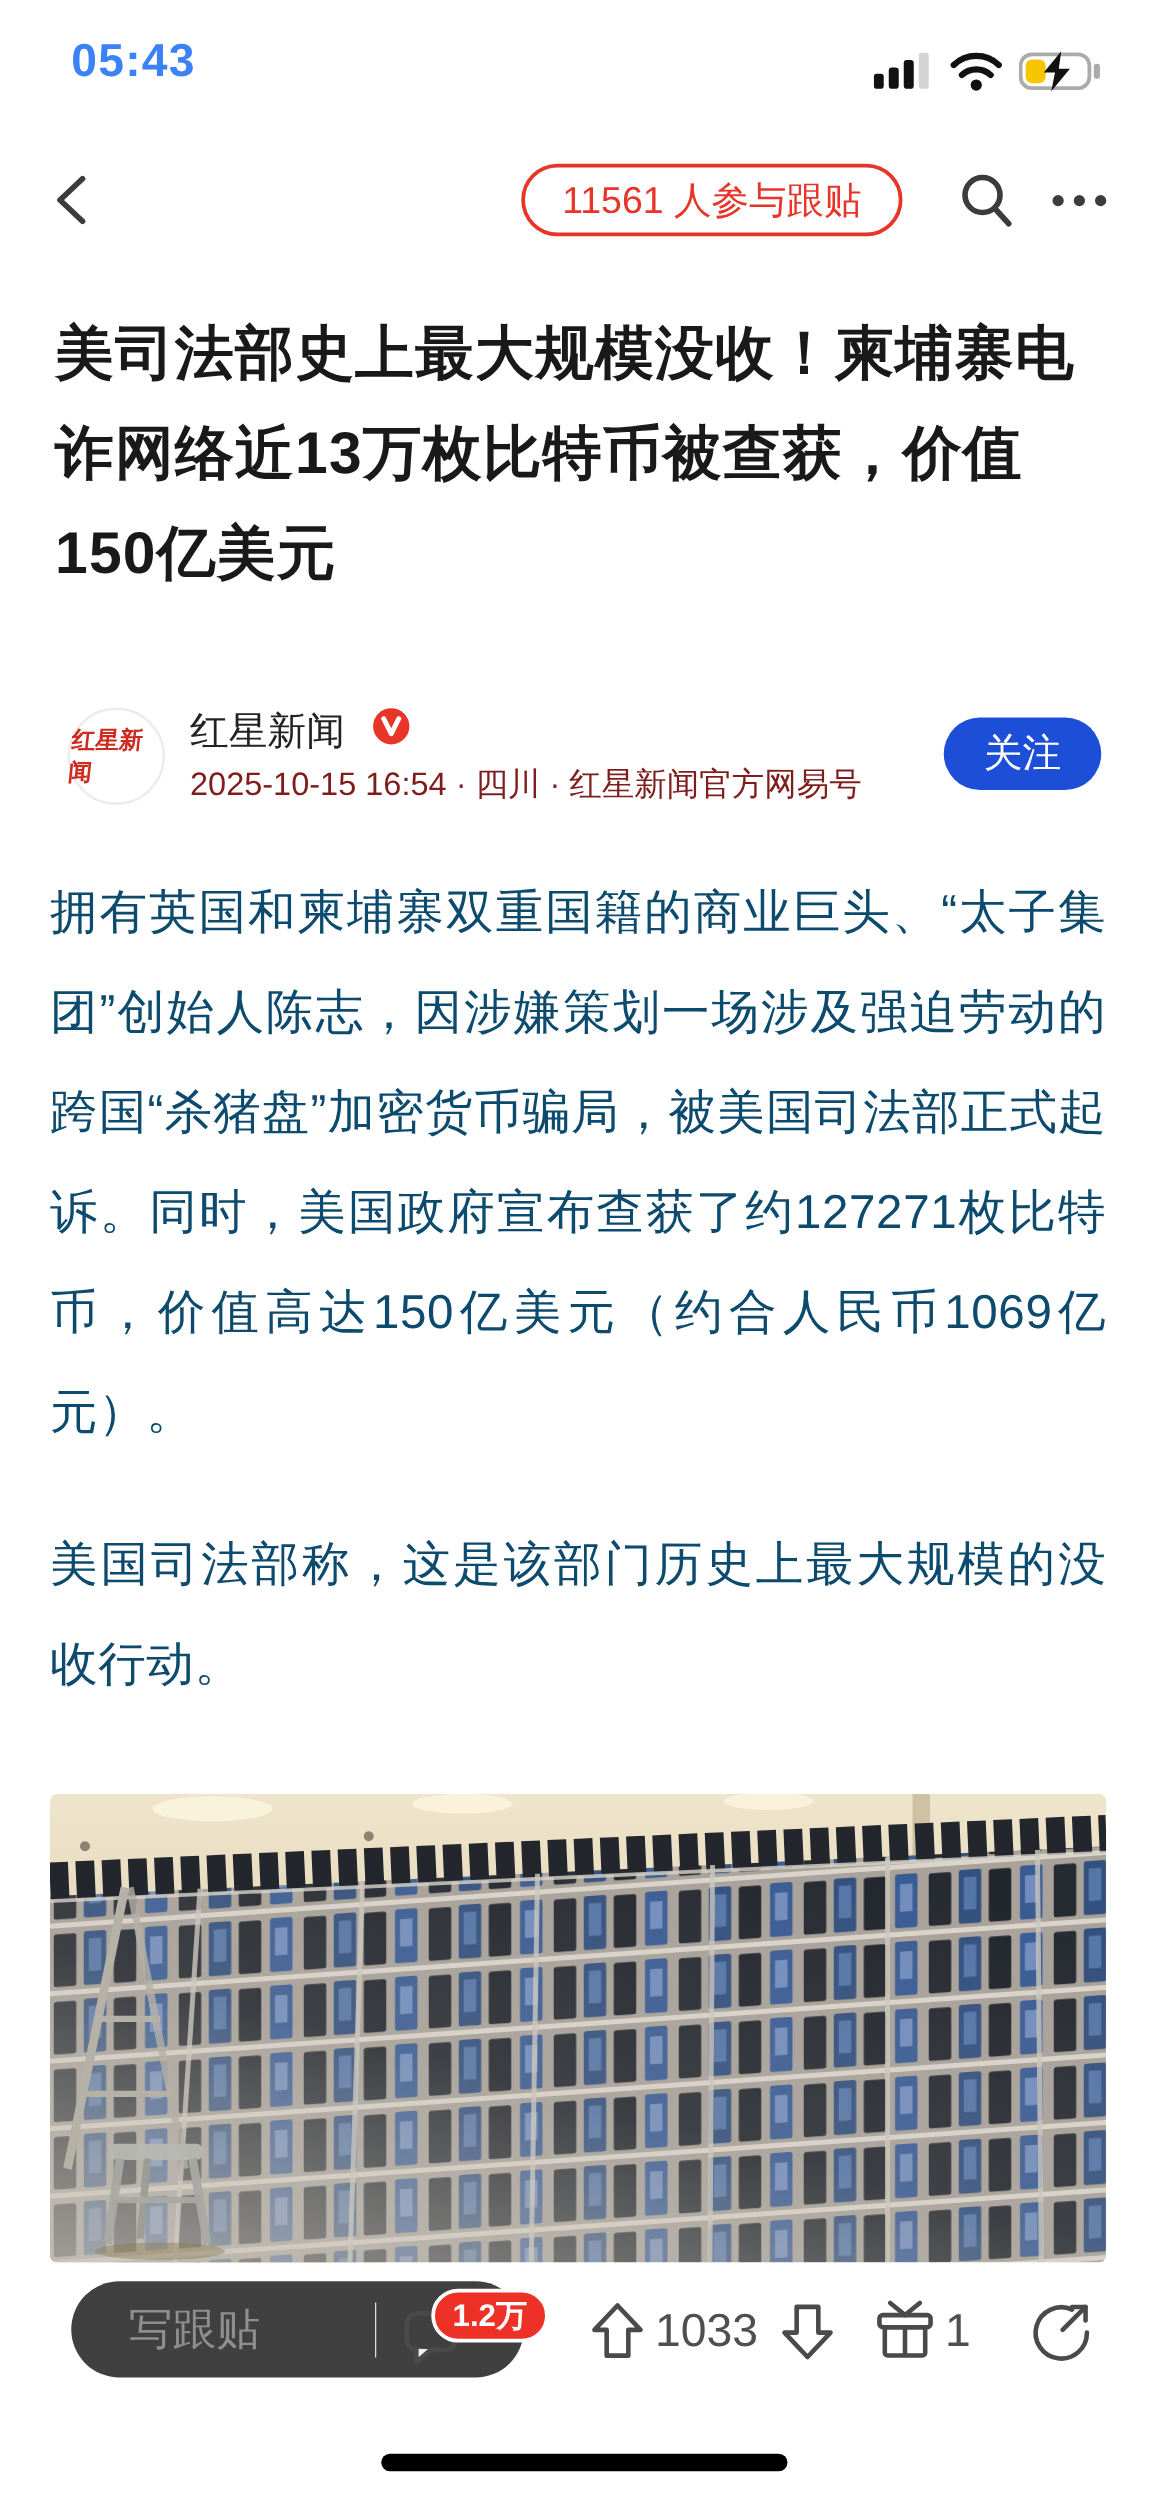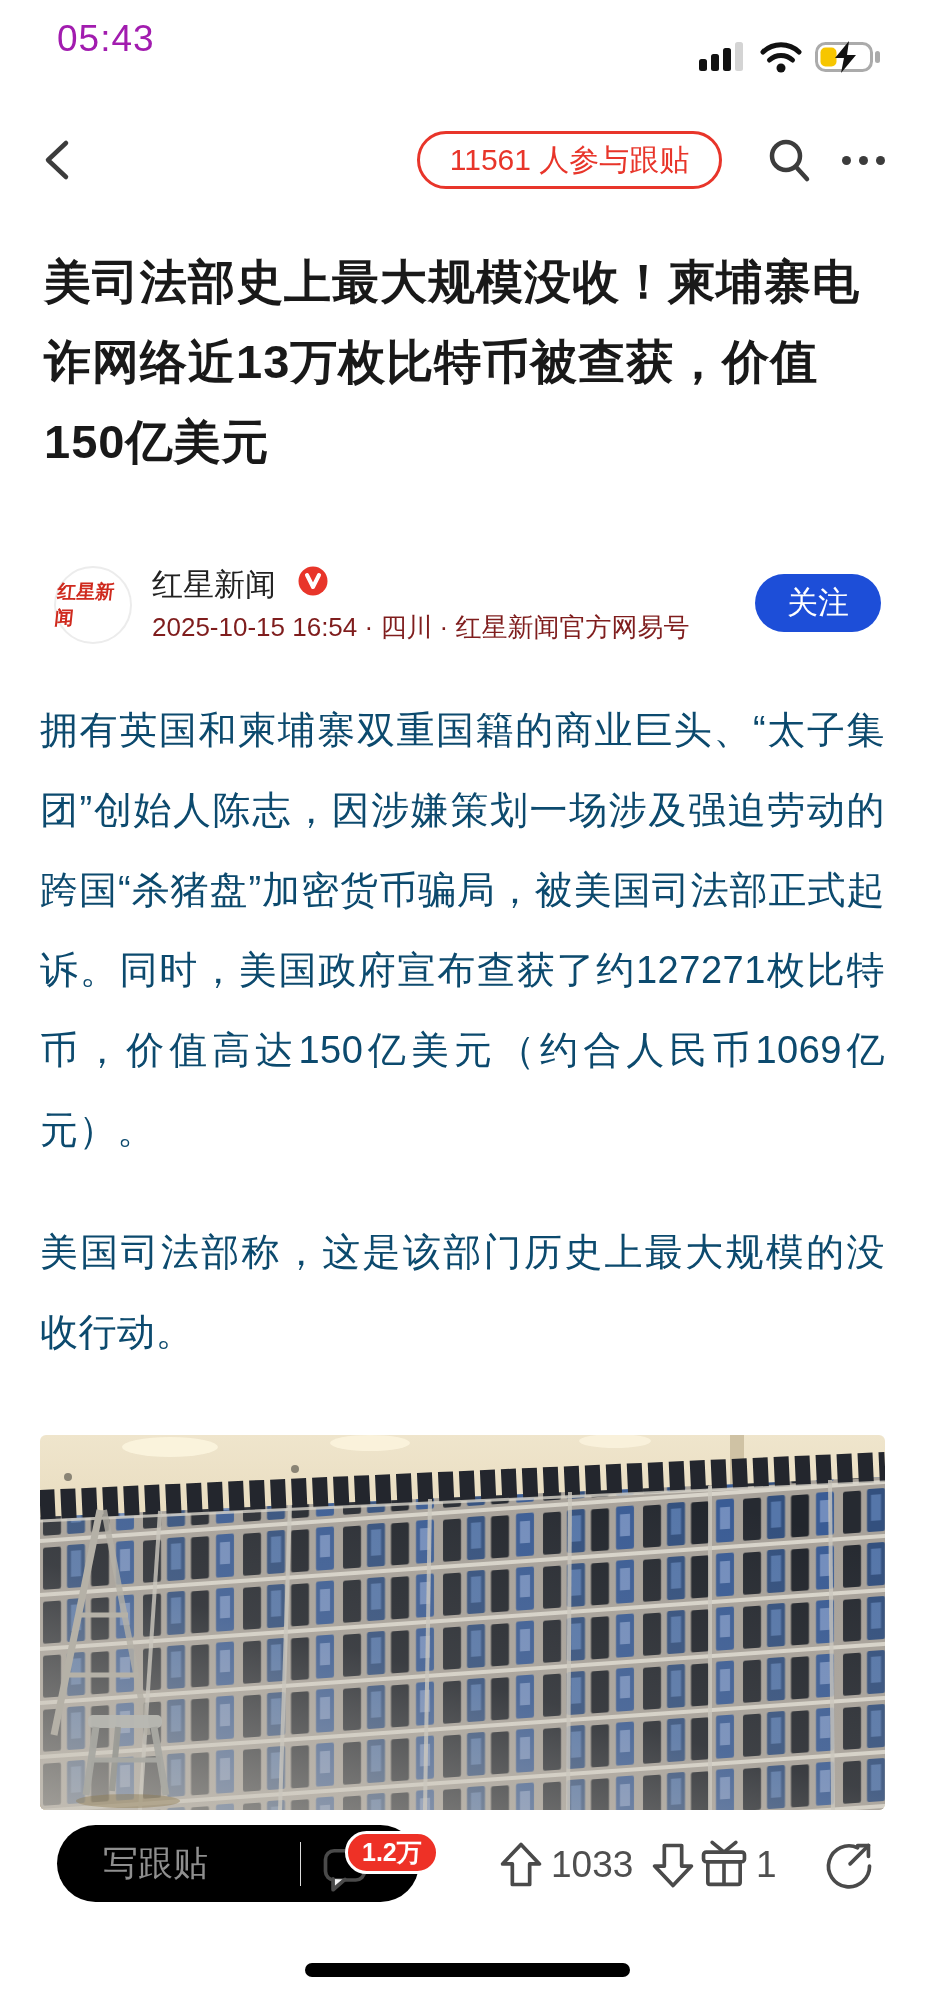--- a/index.html
+++ b/index.html
@@ -1,20 +1,20 @@
 <!DOCTYPE html>
 <html><head>
 <meta charset="utf-8">
 <style>
   html,body{margin:0;padding:0;background:#888;}
   .screen{position:relative;width:925px;height:2000px;background:#ffffff;overflow:hidden;
           font-family:"Liberation Sans","DejaVu Sans",sans-serif;}
   
   .statusbar{position:absolute;top:0;left:0;right:0;height:90px;}
-  .time{position:absolute;left:57px;top:18px;font-size:37px;font-weight:400;color:#a21caf;letter-spacing:1px;}
+  .time{position:absolute;left:57px;top:28px;font-size:37px;font-weight:700;color:#3b82f6;letter-spacing:1px;}
   .sb-icons{position:absolute;right:42px;top:40px;display:flex;align-items:center;gap:13px;}
   
   .navbar{position:absolute;top:120px;left:0;right:0;height:80px;}
   .back-btn{position:absolute;left:38px;top:18px;width:44px;height:44px;cursor:pointer;}
   .pill{position:absolute;left:417px;top:11px;width:305px;height:58px;border:3px solid #e8352a;
         border-radius:31px;box-sizing:border-box;display:flex;align-items:center;justify-content:center;
         color:#e8352a;font-size:30px;cursor:pointer;background:#fff;text-align:center;}
   .search-btn{position:absolute;left:766px;top:16px;width:48px;height:48px;cursor:pointer;}
   .more-btn{position:absolute;left:832px;top:16px;width:62px;height:48px;cursor:pointer;display:flex;align-items:center;justify-content:center;gap:8px;}
   .more-btn i{width:9px;height:9px;border-radius:50%;background:#3c3c3c;display:block;}
@@ -31,21 +31,21 @@
   .follow-btn{position:absolute;left:715px;top:12px;width:126px;height:58px;border-radius:29px;
               background:#1d4ed8;color:#fff;font-size:31px;display:flex;align-items:center;justify-content:center;cursor:pointer;}
   .para{position:absolute;left:40px;width:845px;font-size:38px;line-height:80px;color:#0c4a6e;
         text-align:justify;letter-spacing:0.5px;}
   .p1{top:690px;}
   .p2{top:1212px;}
   
   .photo{position:absolute;left:40px;top:1435px;width:845px;height:375px;border-radius:6px;overflow:hidden;cursor:pointer;}
   
   .toolbar{position:absolute;left:0;top:1820px;width:925px;height:90px;}
-  .comment-pill{position:absolute;left:57px;top:5px;width:362px;height:77px;background:#000000;
+  .comment-pill{position:absolute;left:57px;top:5px;width:362px;height:77px;background:#404040;
                 border-radius:39px;display:flex;align-items:center;}
   .comment-placeholder{margin-left:46px;font-size:35px;color:#8f8f8f;cursor:text;flex:1;}
   .pill-divider{width:1px;height:44px;background:#dcdcdc;}
   .bubble-wrap{position:relative;width:118px;height:77px;cursor:pointer;}
   .bubble-wrap svg{position:absolute;left:18px;top:16px;}
   .count-badge{position:absolute;left:44px;top:6px;background:#ee3126;color:#fff;font-size:25px;
                font-weight:700;padding:2px 14px;border-radius:22px;border:3px solid #fff;white-space:nowrap;}
   .tb-group{position:absolute;top:0;height:90px;display:flex;align-items:center;}
   .tb-count{font-size:37px;color:#4f4f4f;margin-left:4px;}
   .tb-btn{cursor:pointer;display:flex;align-items:center;}
@@ -192,21 +192,21 @@
       <div class="pill-divider"></div>
       <div class="bubble-wrap">
         <svg width="52" height="52" viewBox="0 0 48 48">
           <rect x="6" y="9" width="36" height="27" rx="8" fill="none" stroke="#4a4a4a" stroke-width="3.4"></rect>
           <path d="M13 35 L13 45 L24 35.5" fill="#f3f4f5" stroke="#4a4a4a" stroke-width="3.4" stroke-linejoin="round" stroke-linecap="round"></path>
         </svg>
         <div class="count-badge">1.2万</div>
       </div>
     </div>
 
-    <div class="tb-group" style="left:495px;text-align:center;">
+    <div class="tb-group" style="left:468px;text-align:center;">
       <div class="tb-btn">
         <svg width="52" height="52" viewBox="0 0 48 48">
           <path d="M24 5 L41 23 H32 V42 H16 V23 H7 Z" fill="none" stroke="#4a4a4a" stroke-width="3.4" stroke-linejoin="round"></path>
         </svg>
       </div>
       <span class="tb-count">1033</span>
       <div class="tb-btn" style="margin-left:14px;">
         <svg width="52" height="52" viewBox="0 0 48 48">
           <path d="M24 5 L41 23 H32 V42 H16 V23 H7 Z" transform="rotate(180 24 24)" fill="none" stroke="#4a4a4a" stroke-width="3.4" stroke-linejoin="round"></path>
         </svg>

